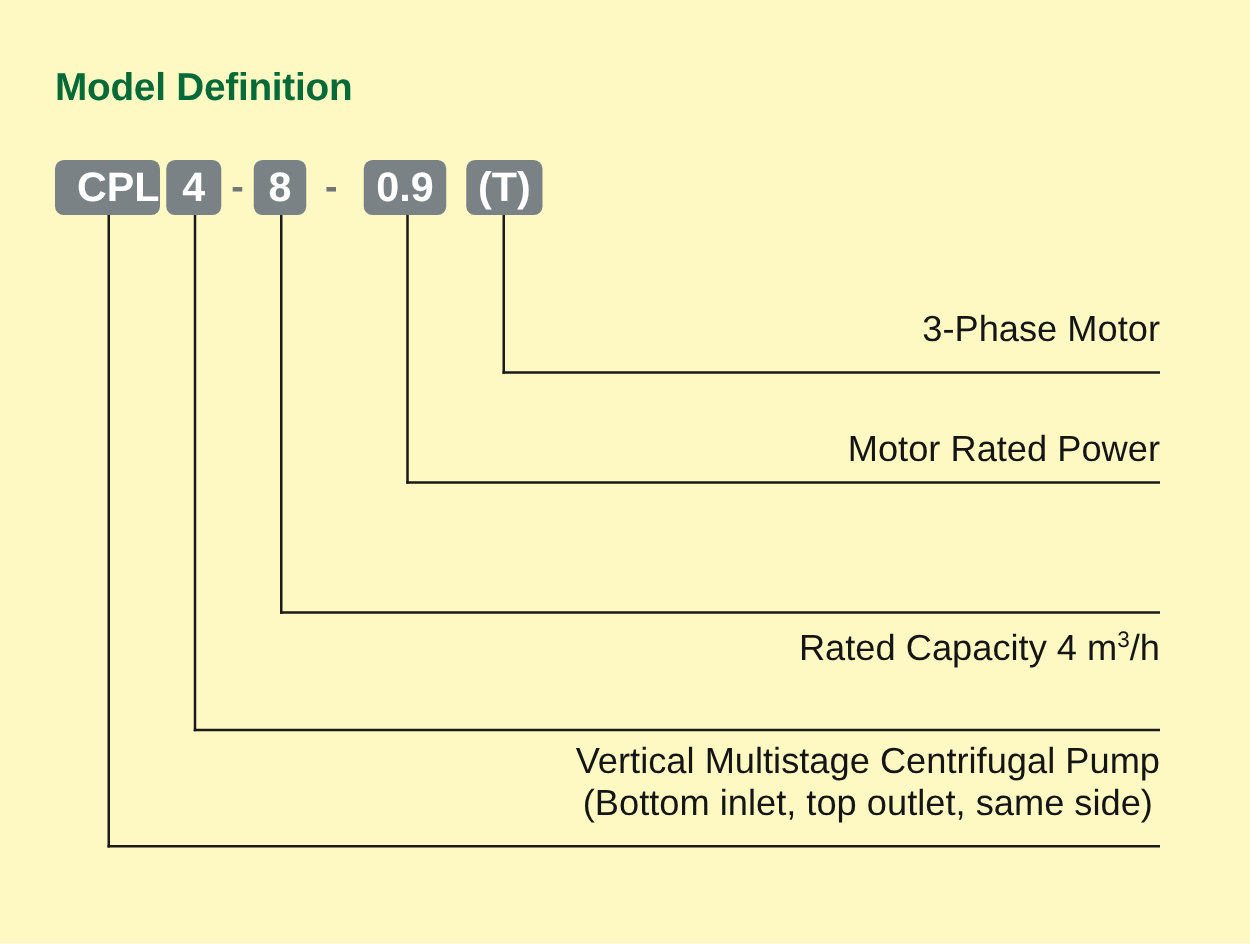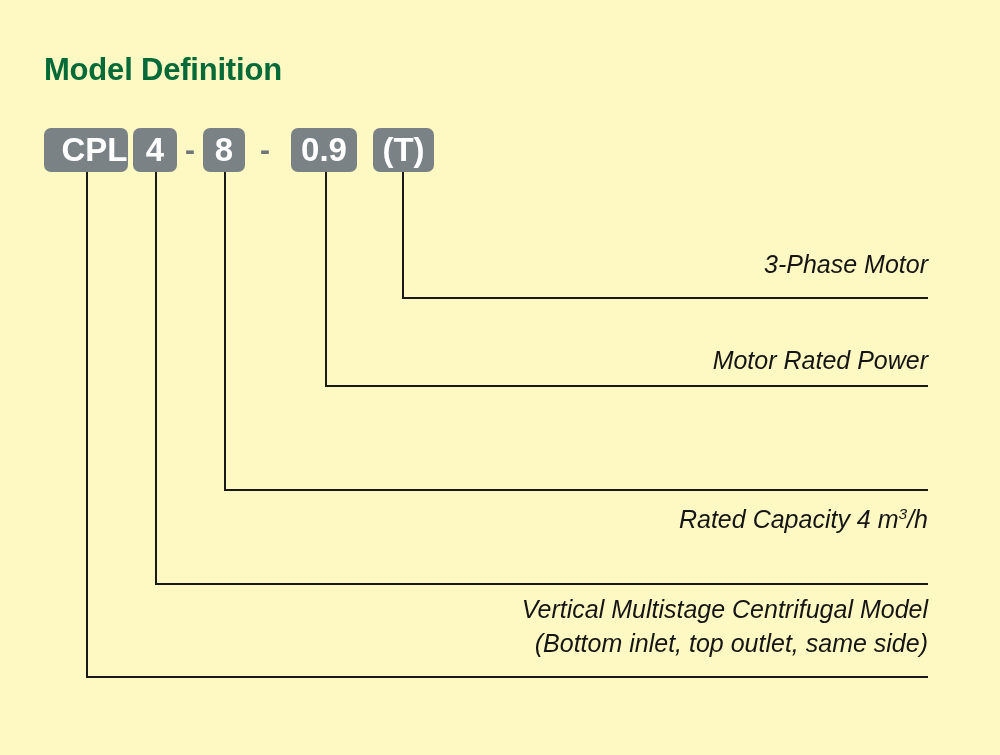--- a/index.html
+++ b/index.html
@@ -67,26 +67,25 @@
   .hline {
     position: absolute;
     height: 2px;
     background: #1a1a1a;
   }
 
   
   .callout {
     position: absolute;
     right: 72px;
-    text-align: right;
+    text-align: center;
     color: #151515;
-    font-size: 25px;
+    font-size: 29px;
     line-height: 34px;
     white-space: nowrap;
-    font-style: italic;
   }
   .callout sup {
     font-size: 0.62em;
     vertical-align: super;
     line-height: 0;
   }
   .callout .l2 { display: block; }
 </style>
 </head>
 <body>
@@ -125,17 +124,17 @@
   <div class="hline" style="left:86px; top:676px; width:842px;"></div>
 
   <div class="callout" style="top:247px;">3-Phase Motor</div>
 
   <div class="callout" style="top:343px;">Motor Rated Power</div>
 
 
   <div class="callout" style="top:502px;"><span>Rated Capacity  4 m</span><sup>3</sup><span>/h</span></div>
 
   <div class="callout" style="top:592px;">
-    <span class="l2">Vertical Multistage Centrifugal Model</span>
+    <span class="l2">Vertical Multistage Centrifugal Pump</span>
     <span class="l2">(Bottom inlet, top outlet, same side)</span>
   </div>
 
 </div>
 
 </body></html>

